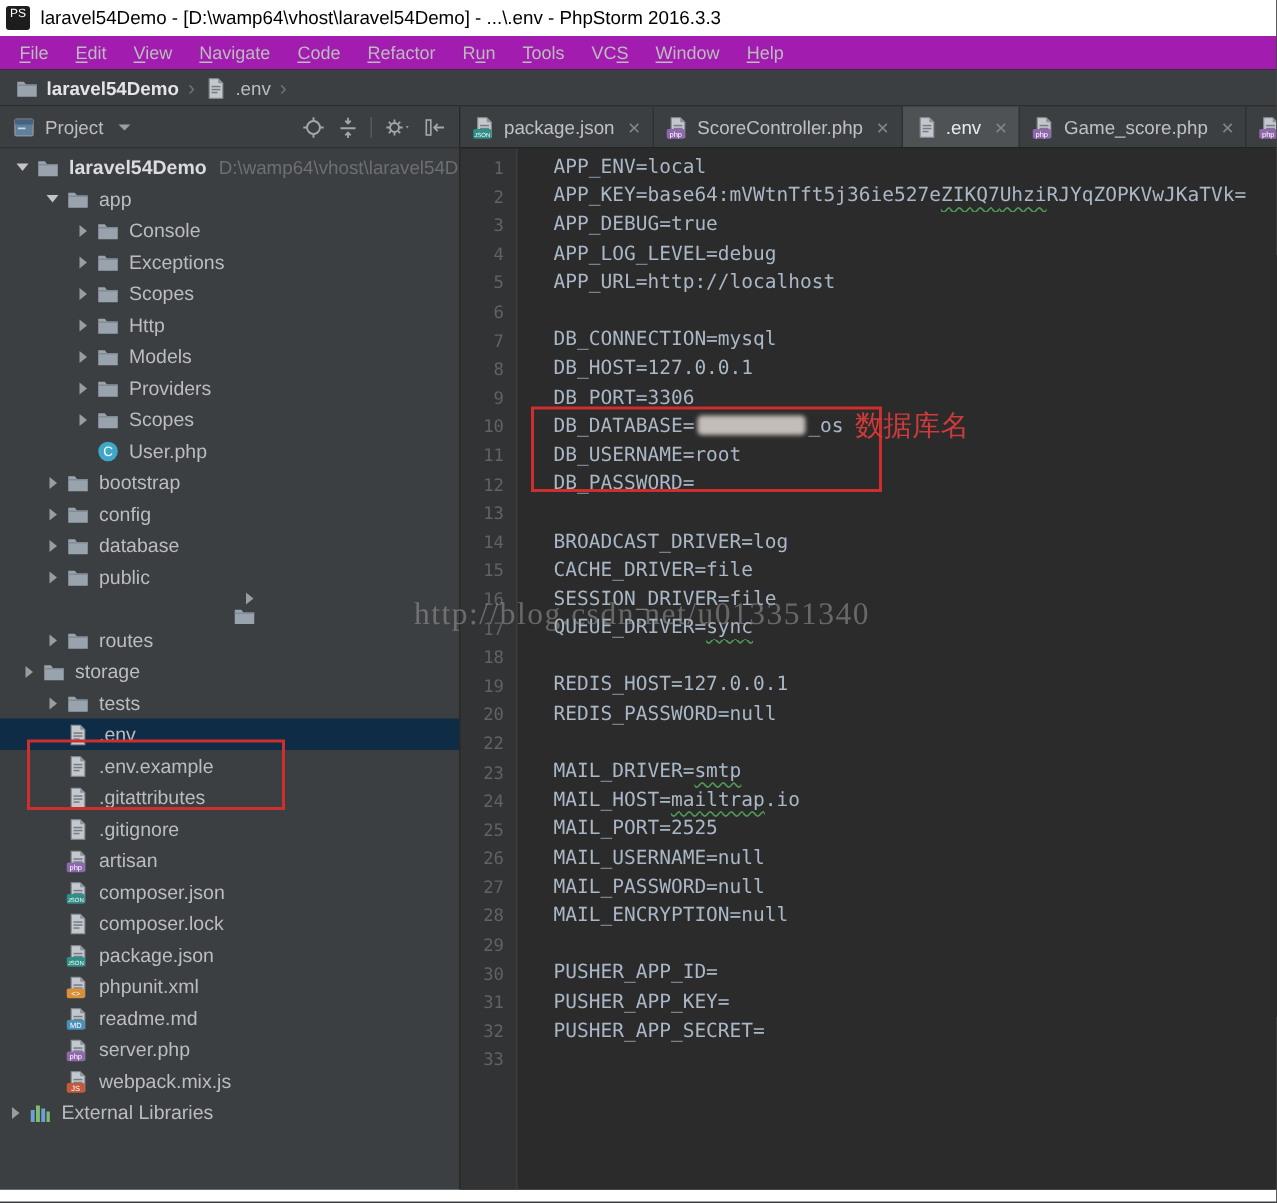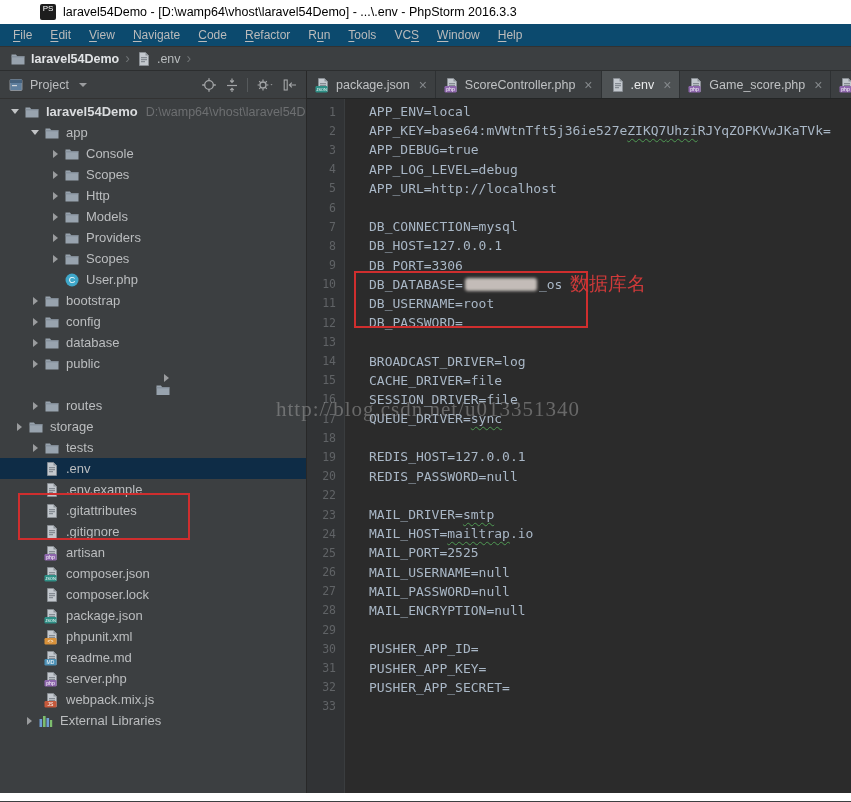--- a/index.html
+++ b/index.html
@@ -3,23 +3,23 @@
 <meta charset="utf-8">
 <style>
   * { margin:0; padding:0; box-sizing:border-box; }
   html,body { background:#555; }
   #window {
     position:relative; width:851px; height:802px; overflow:hidden;
     font-family:"Liberation Sans", sans-serif; background:#3c3f41;
   }
   
   .titlebar { height:24px; background:#ffffff; color:#000; display:flex; align-items:center; gap:7px; padding-left:4px; font-size:12.5px; }
-  .ps-logo { width:16px; height:16px; background:#1d1d1d; border-radius:2px; color:#fff; font-size:8px; font-weight:normal; display:flex; align-items:flex-start; justify-content:center; line-height:10px;margin-left:36px; }
+  .ps-logo { width:16px; height:16px; background:#1d1d1d; border-radius:2px; color:#fff; font-size:8px; font-weight:normal; display:flex; align-items:flex-start; justify-content:center; line-height:10px; }
   
-  .menubar { height:23px; background:#0c4a6e; display:flex; align-items:center; padding-left:4px; border-bottom:1px solid #323232; }
+  .menubar { height:23px; background:#a21caf; display:flex; align-items:center; padding-left:4px; border-bottom:1px solid #323232; }
   .menu-item { color:#bbbbbb; font-size:12px; padding:0 9px; cursor:default; }
   .menu-item u { text-underline-offset:2px; }
   
   .crumbbar { height:24px; background:#3c3f41; display:flex; align-items:center; gap:6px; padding-left:10px; border-bottom:1px solid #2c2e2f; }
   .crumb { display:flex; align-items:center; gap:5px; color:#b8bcbe; font-size:12.5px; }
   .crumb.bold { color:#e2e4e6; font-weight:bold; }
   .crumb-sep { color:#707476; font-size:14px; margin-top:-2px; }
   
   .main { display:flex; height:722px; }
   .left { width:307px; background:#3c3f41; border-right:1px solid #282828; display:flex; flex-direction:column; }
@@ -199,20 +199,32 @@
           <div class="trow" style="padding-left: 46px;">
             <span class="chev">
               <span class="tri-col"></span>
             </span>
             <span class="ic">
               <svg width="16" height="16" viewBox="0 0 16 16">
                 <path d="M1.5 3.5h4.4l1.4 1.8h7.2v8.2h-13z" fill="#98a3ae"></path>
                 <path d="M1.5 5.3h13v1h-13z" fill="#808b96"></path>
               </svg>
             </span>
+            <span class="lbl">Exceptions</span>
+          </div>
+          <div class="trow" style="padding-left: 46px;">
+            <span class="chev">
+              <span class="tri-col"></span>
+            </span>
+            <span class="ic">
+              <svg width="16" height="16" viewBox="0 0 16 16">
+                <path d="M1.5 3.5h4.4l1.4 1.8h7.2v8.2h-13z" fill="#98a3ae"></path>
+                <path d="M1.5 5.3h13v1h-13z" fill="#808b96"></path>
+              </svg>
+            </span>
             <span class="lbl">Scopes</span>
           </div>
           <div class="trow" style="padding-left: 46px;">
             <span class="chev">
               <span class="tri-col"></span>
             </span>
             <span class="ic">
               <svg width="16" height="16" viewBox="0 0 16 16">
                 <path d="M1.5 3.5h4.4l1.4 1.8h7.2v8.2h-13z" fill="#98a3ae"></path>
                 <path d="M1.5 5.3h13v1h-13z" fill="#808b96"></path>
@@ -525,21 +537,21 @@
                 <path d="M9.5 1.5v3h3z" fill="#8b9197"></path>
                 <rect x="5" y="6.2" width="6" height="1" fill="#767c83"></rect>
                 <rect x="5" y="8.2" width="6" height="1" fill="#767c83"></rect>
                 <rect x="5" y="10.2" width="4" height="1" fill="#767c83"></rect>
                 <rect x="0.5" y="9" width="12" height="6.5" rx="1.2" fill="#c5593b"></rect>
                 <text x="6.5" y="14" font-size="5" fill="#fff" text-anchor="middle" font-family="sans-serif">JS</text>
               </svg>
             </span>
             <span class="lbl">webpack.mix.js</span>
           </div>
-          <div class="trow" style="padding-left: 20px;">
+          <div class="trow" style="padding-left: 1px;">
             <span class="chev">
               <span class="tri-col"></span>
             </span>
             <span class="ic">
               <svg width="16" height="16" viewBox="0 0 16 16">
                 <rect x="1.5" y="6" width="2.6" height="8" fill="#6f9ed4"></rect>
                 <rect x="5" y="3" width="2.6" height="11" fill="#7dbd6e"></rect>
                 <rect x="8.5" y="5" width="2.6" height="9" fill="#6f9ed4"></rect>
                 <rect x="12" y="7" width="2.2" height="7" fill="#7dbd6e"></rect>
               </svg>

